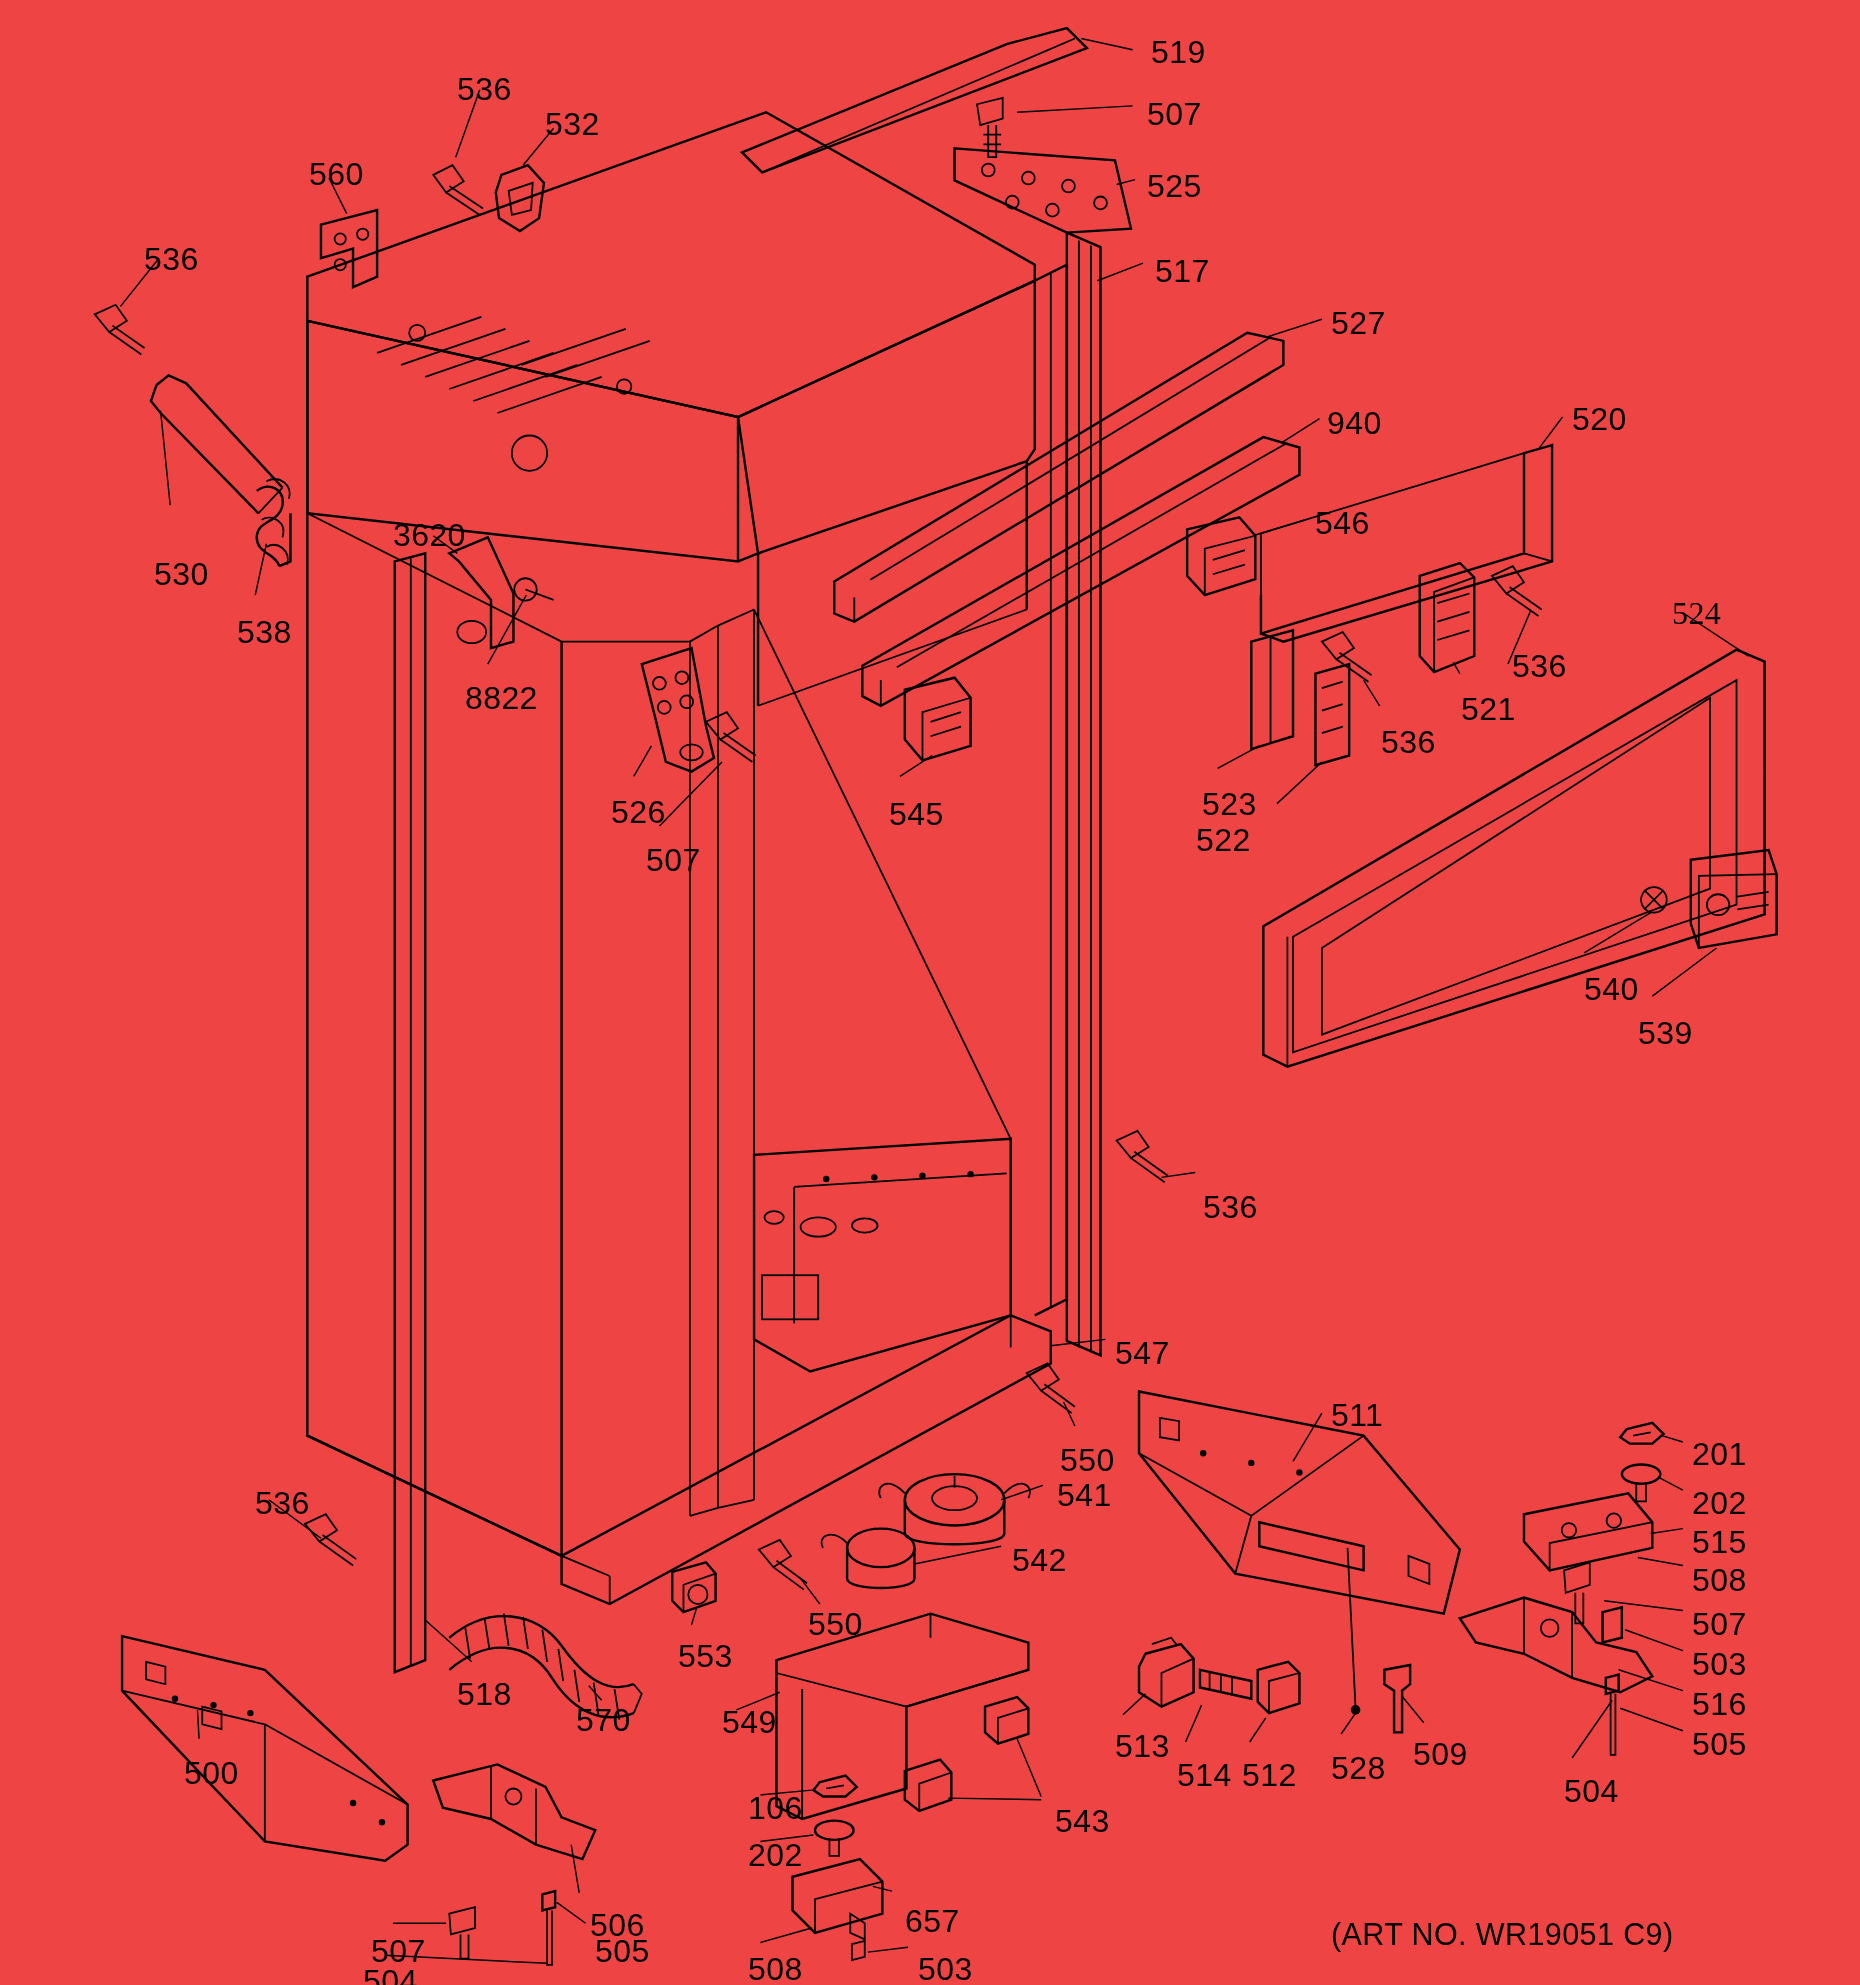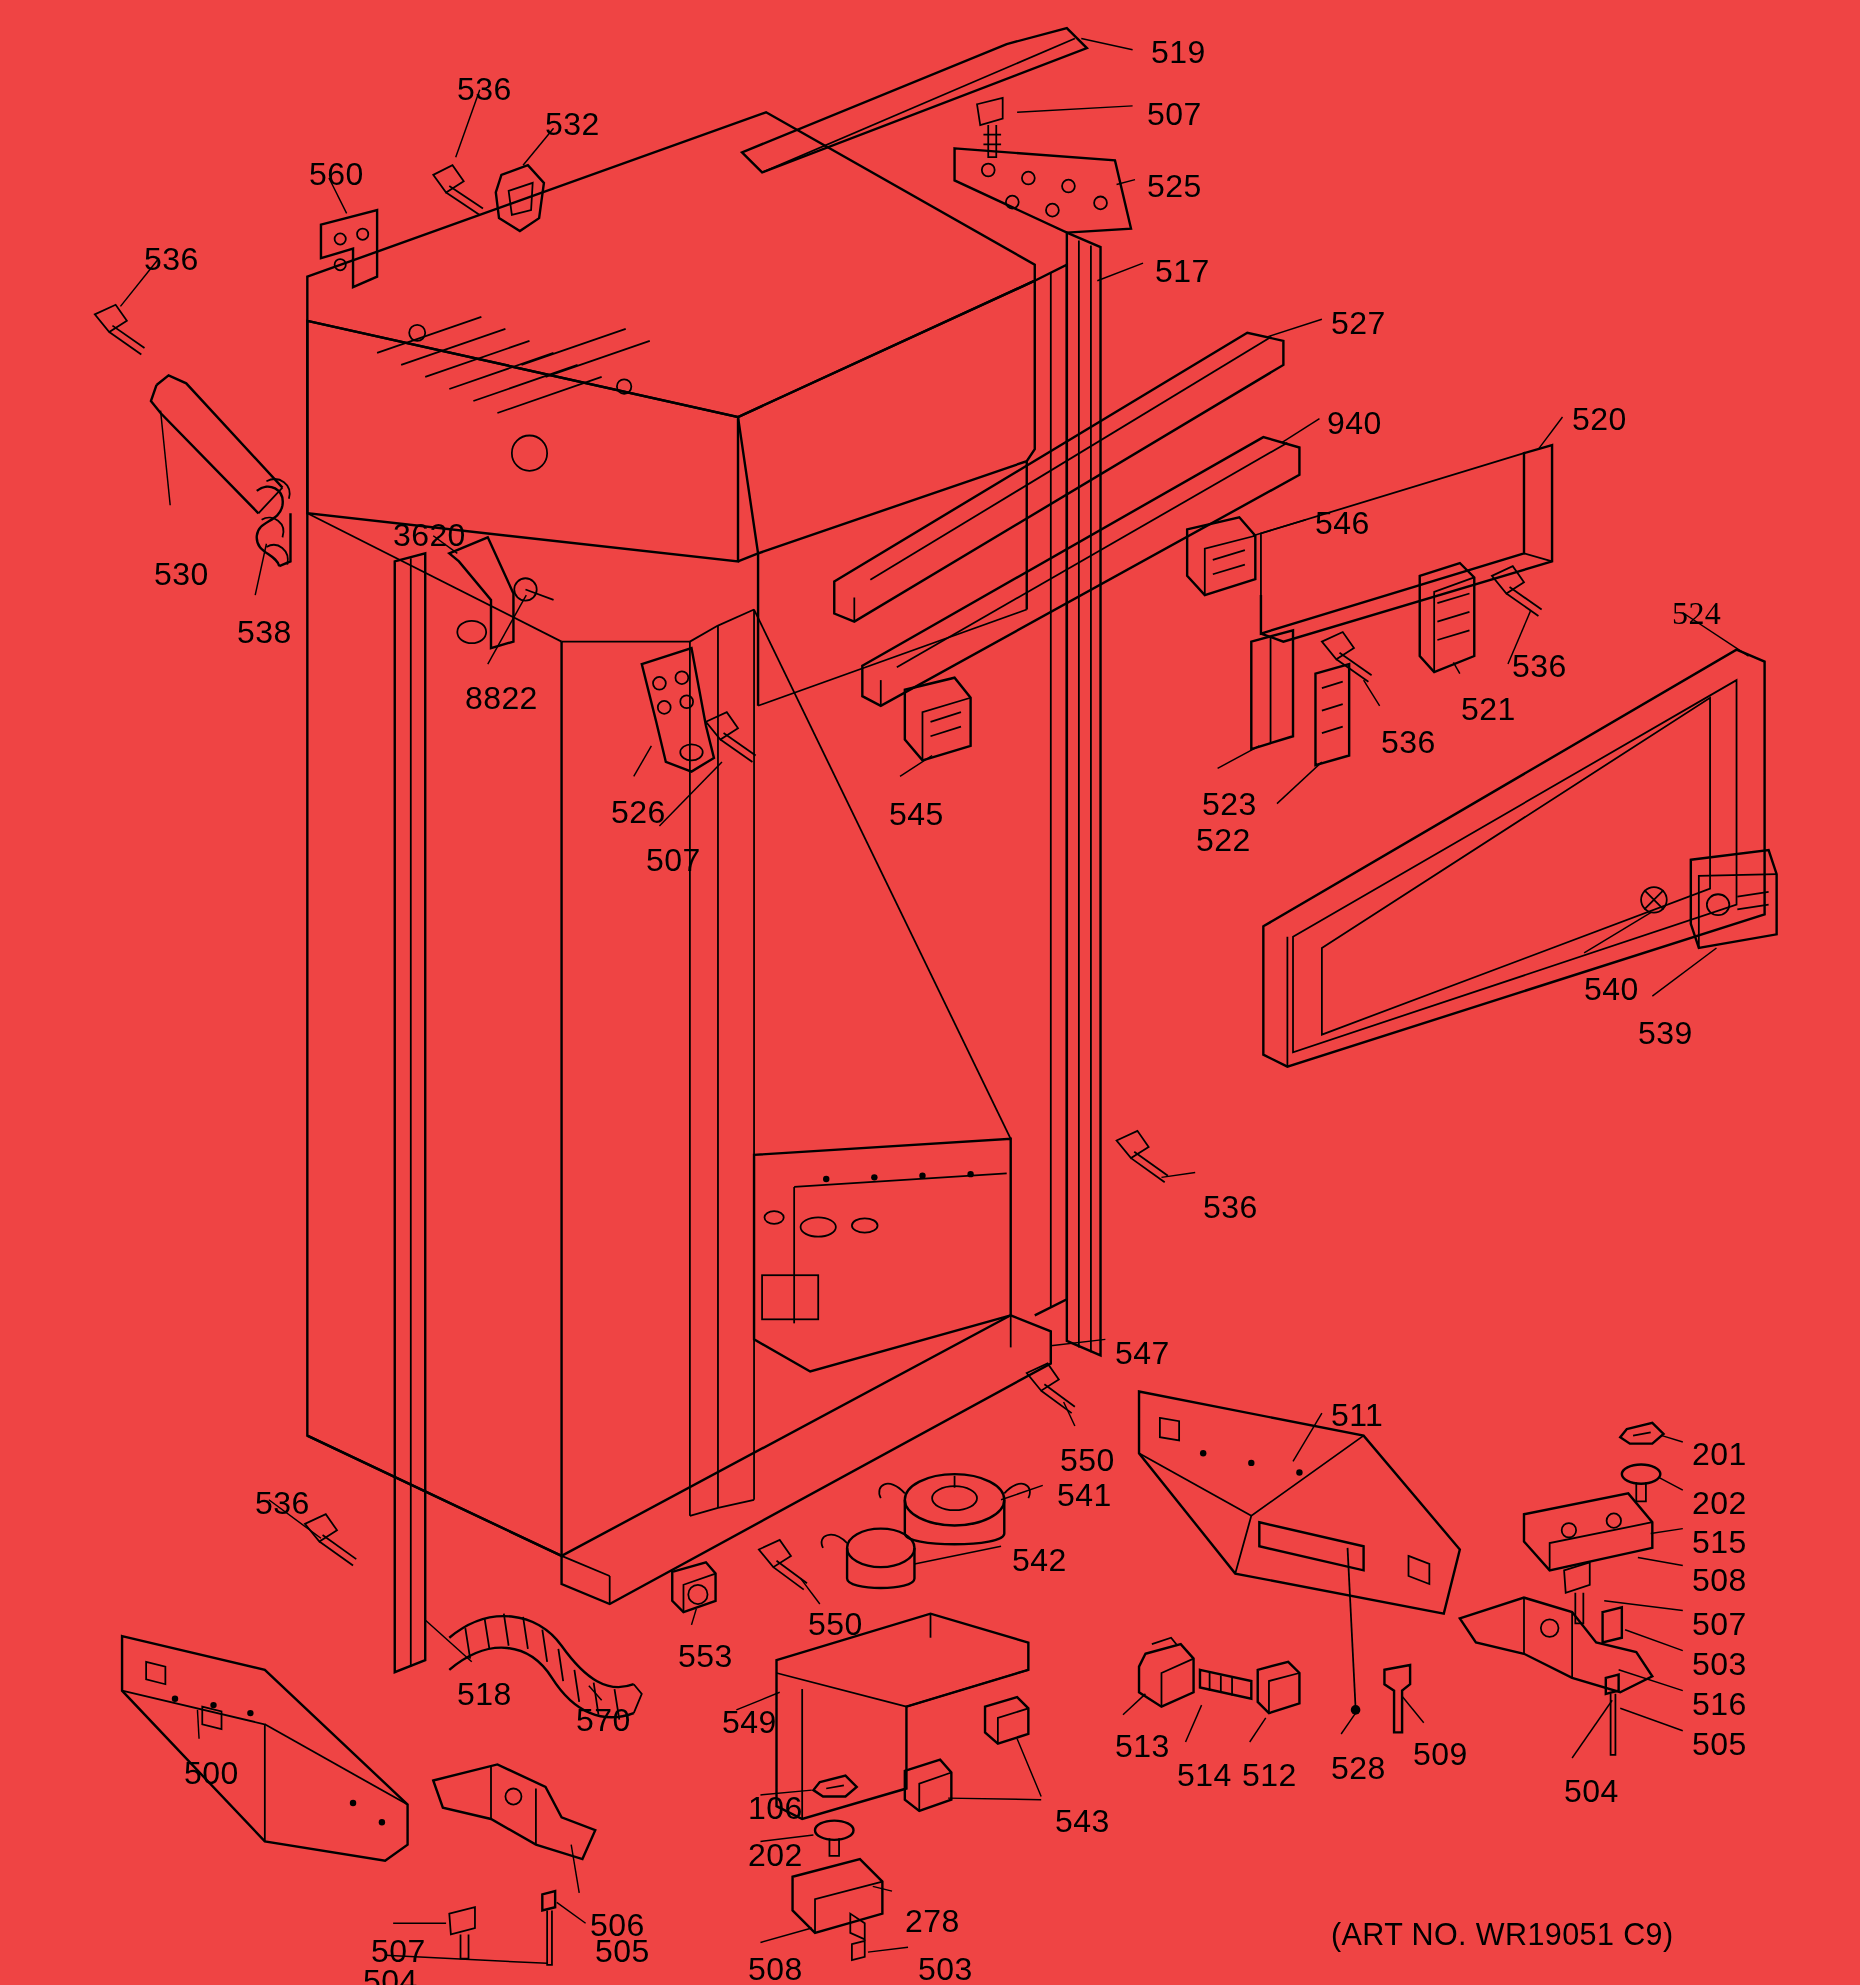--- a/index.html
+++ b/index.html
@@ -499,21 +499,21 @@
       <div class="callout" style="left: 1331px; top: 1750px;">528</div>
       <div class="callout" style="left: 1413px; top: 1736px;">509</div>
       <div class="callout" style="left: 1564px; top: 1773px;">504</div>
       <div class="callout" style="left: 184px; top: 1755px;">500</div>
       <div class="callout" style="left: 748px; top: 1790px;">106</div>
       <div class="callout" style="left: 748px; top: 1837px;">202</div>
       <div class="callout" style="left: 1055px; top: 1803px;">543</div>
       <div class="callout" style="left: 590px; top: 1907px;">506</div>
       <div class="callout" style="left: 371px; top: 1933px;">507</div>
       <div class="callout" style="left: 595px; top: 1933px;">505</div>
-      <div class="callout" style="left: 905px; top: 1903px;">278</div>
+      <div class="callout" style="left: 905px; top: 1903px;">657</div>
       <div class="callout" style="left: 363px; top: 1963px;">504</div>
       <div class="callout" style="left: 748px; top: 1951px;">508</div>
       <div class="callout" style="left: 918px; top: 1951px;">503</div>
     </div>
 
   <div class="artno" style="left:1331px; top:1917px;">(ART NO. WR19051 C9)</div>
 
 </div>
 
 

